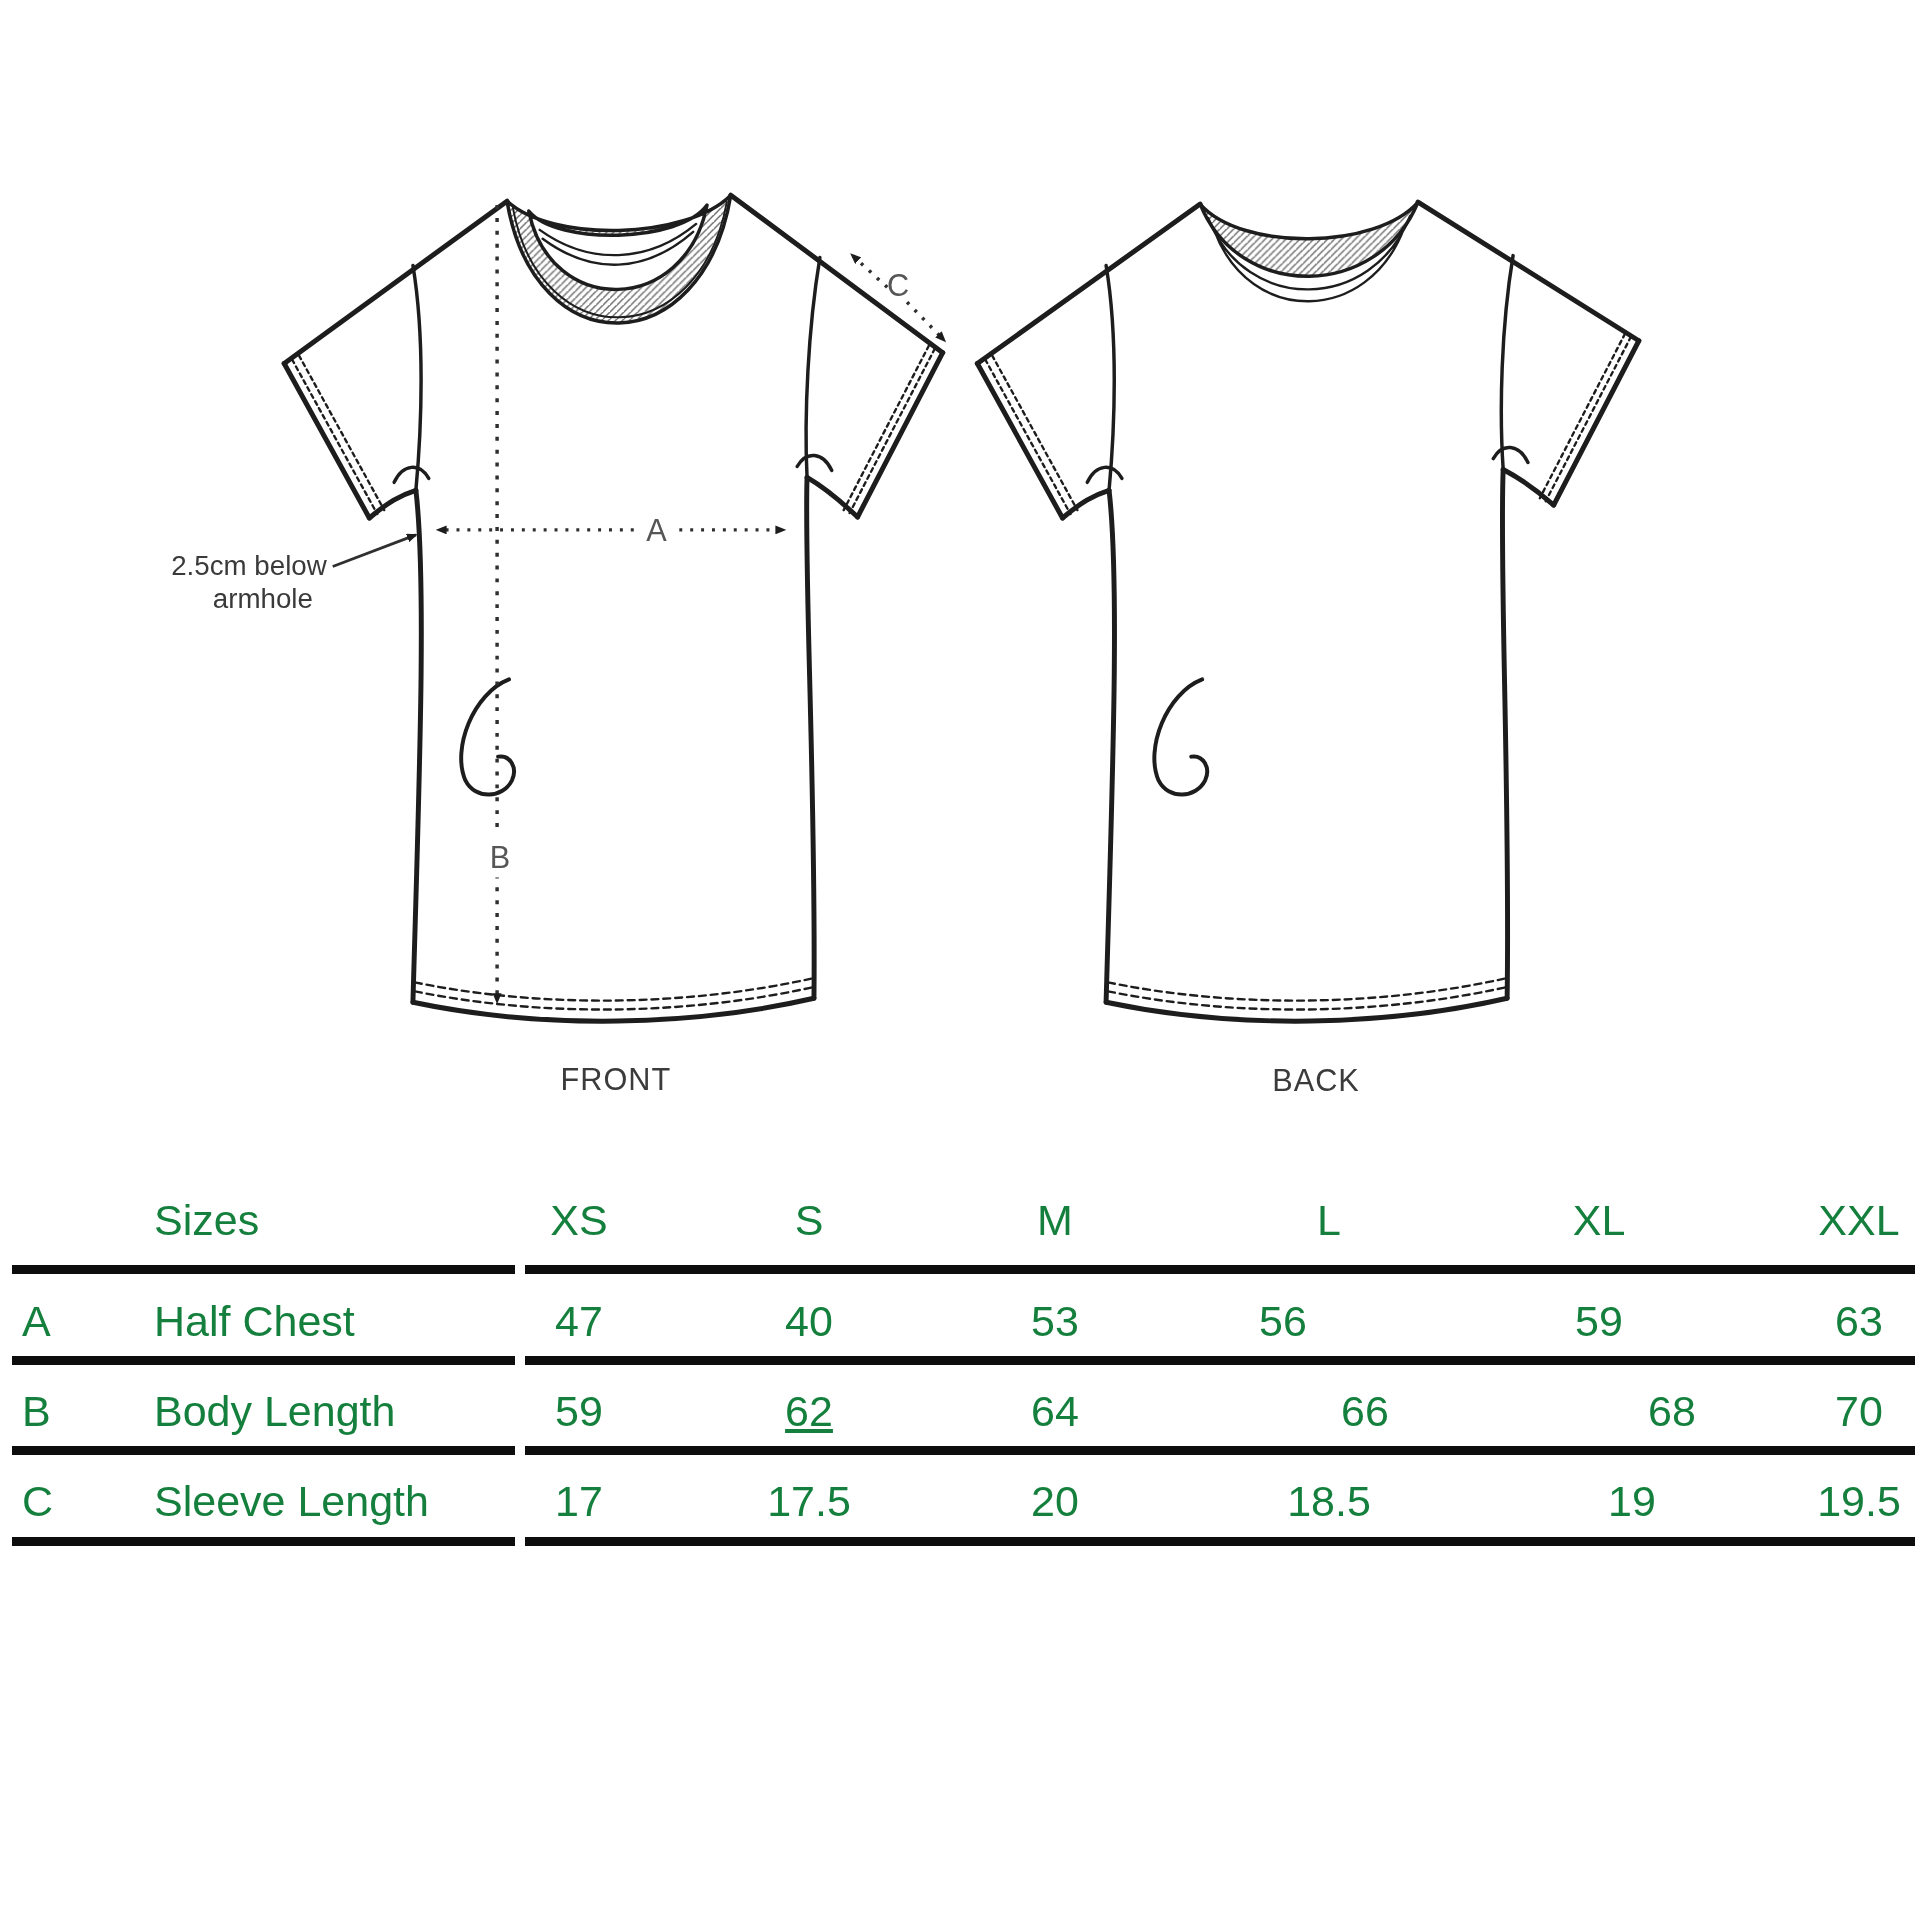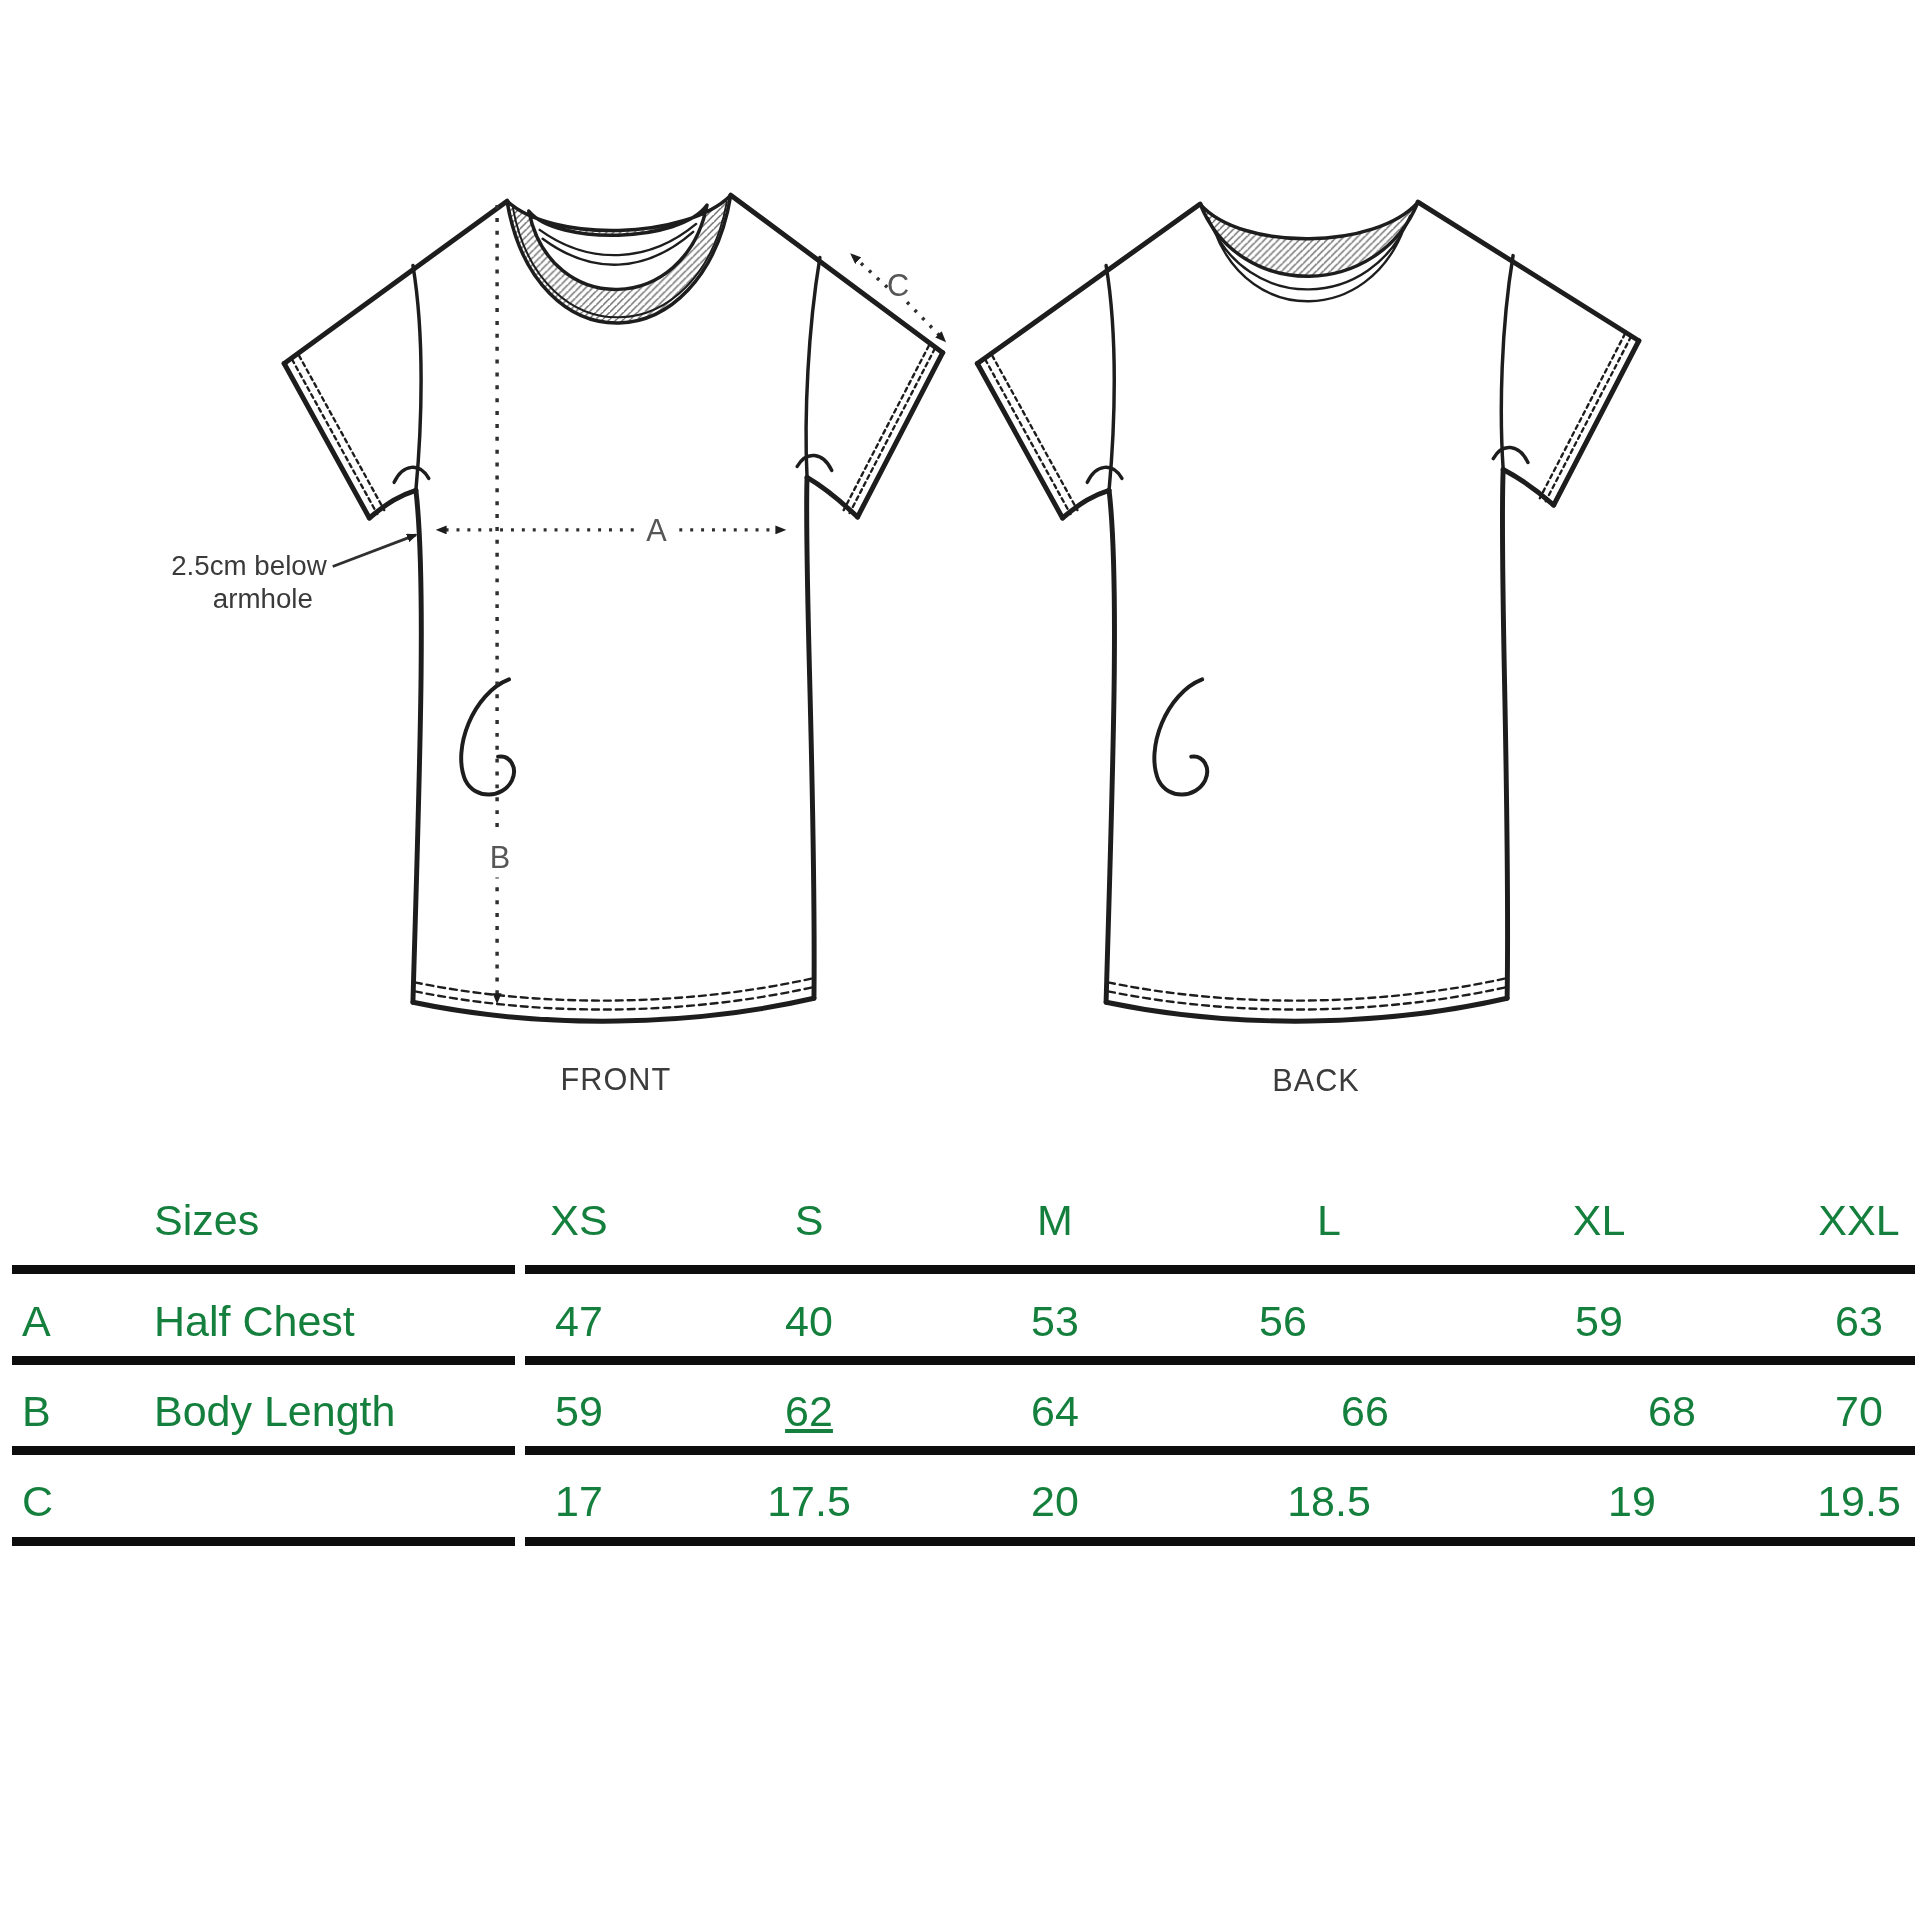--- a/index.html
+++ b/index.html
@@ -160,20 +160,21 @@
           <span class="cell-label">Body Length</span>
           <span class="cell-val" style="left: 579px;">59</span>
           <span class="cell-val" style="left: 809px; text-decoration: underline;">62</span>
           <span class="cell-val" style="left: 1055px;">64</span>
           <span class="cell-val" style="left: 1329px; margin-left: 36px;">66</span>
           <span class="cell-val" style="left: 1672px;">68</span>
           <span class="cell-val" style="left: 1859px;">70</span>
         </div>
         <div class="trow" style="top: 1471px;">
           <span class="cell-letter">C</span>
+          <span class="cell-label">Sleeve Length</span>
           <span class="cell-val" style="left: 579px;">17</span>
           <span class="cell-val" style="left: 809px;">17.5</span>
           <span class="cell-val" style="left: 1055px;">20</span>
           <span class="cell-val" style="left: 1329px;">18.5</span>
           <span class="cell-val" style="left: 1599px; margin-left: 33px;">19</span>
           <span class="cell-val" style="left: 1859px;">19.5</span>
         </div>
       </div>
     <div class="rule" style="top:1265px">
       <span class="seg-l"></span>

